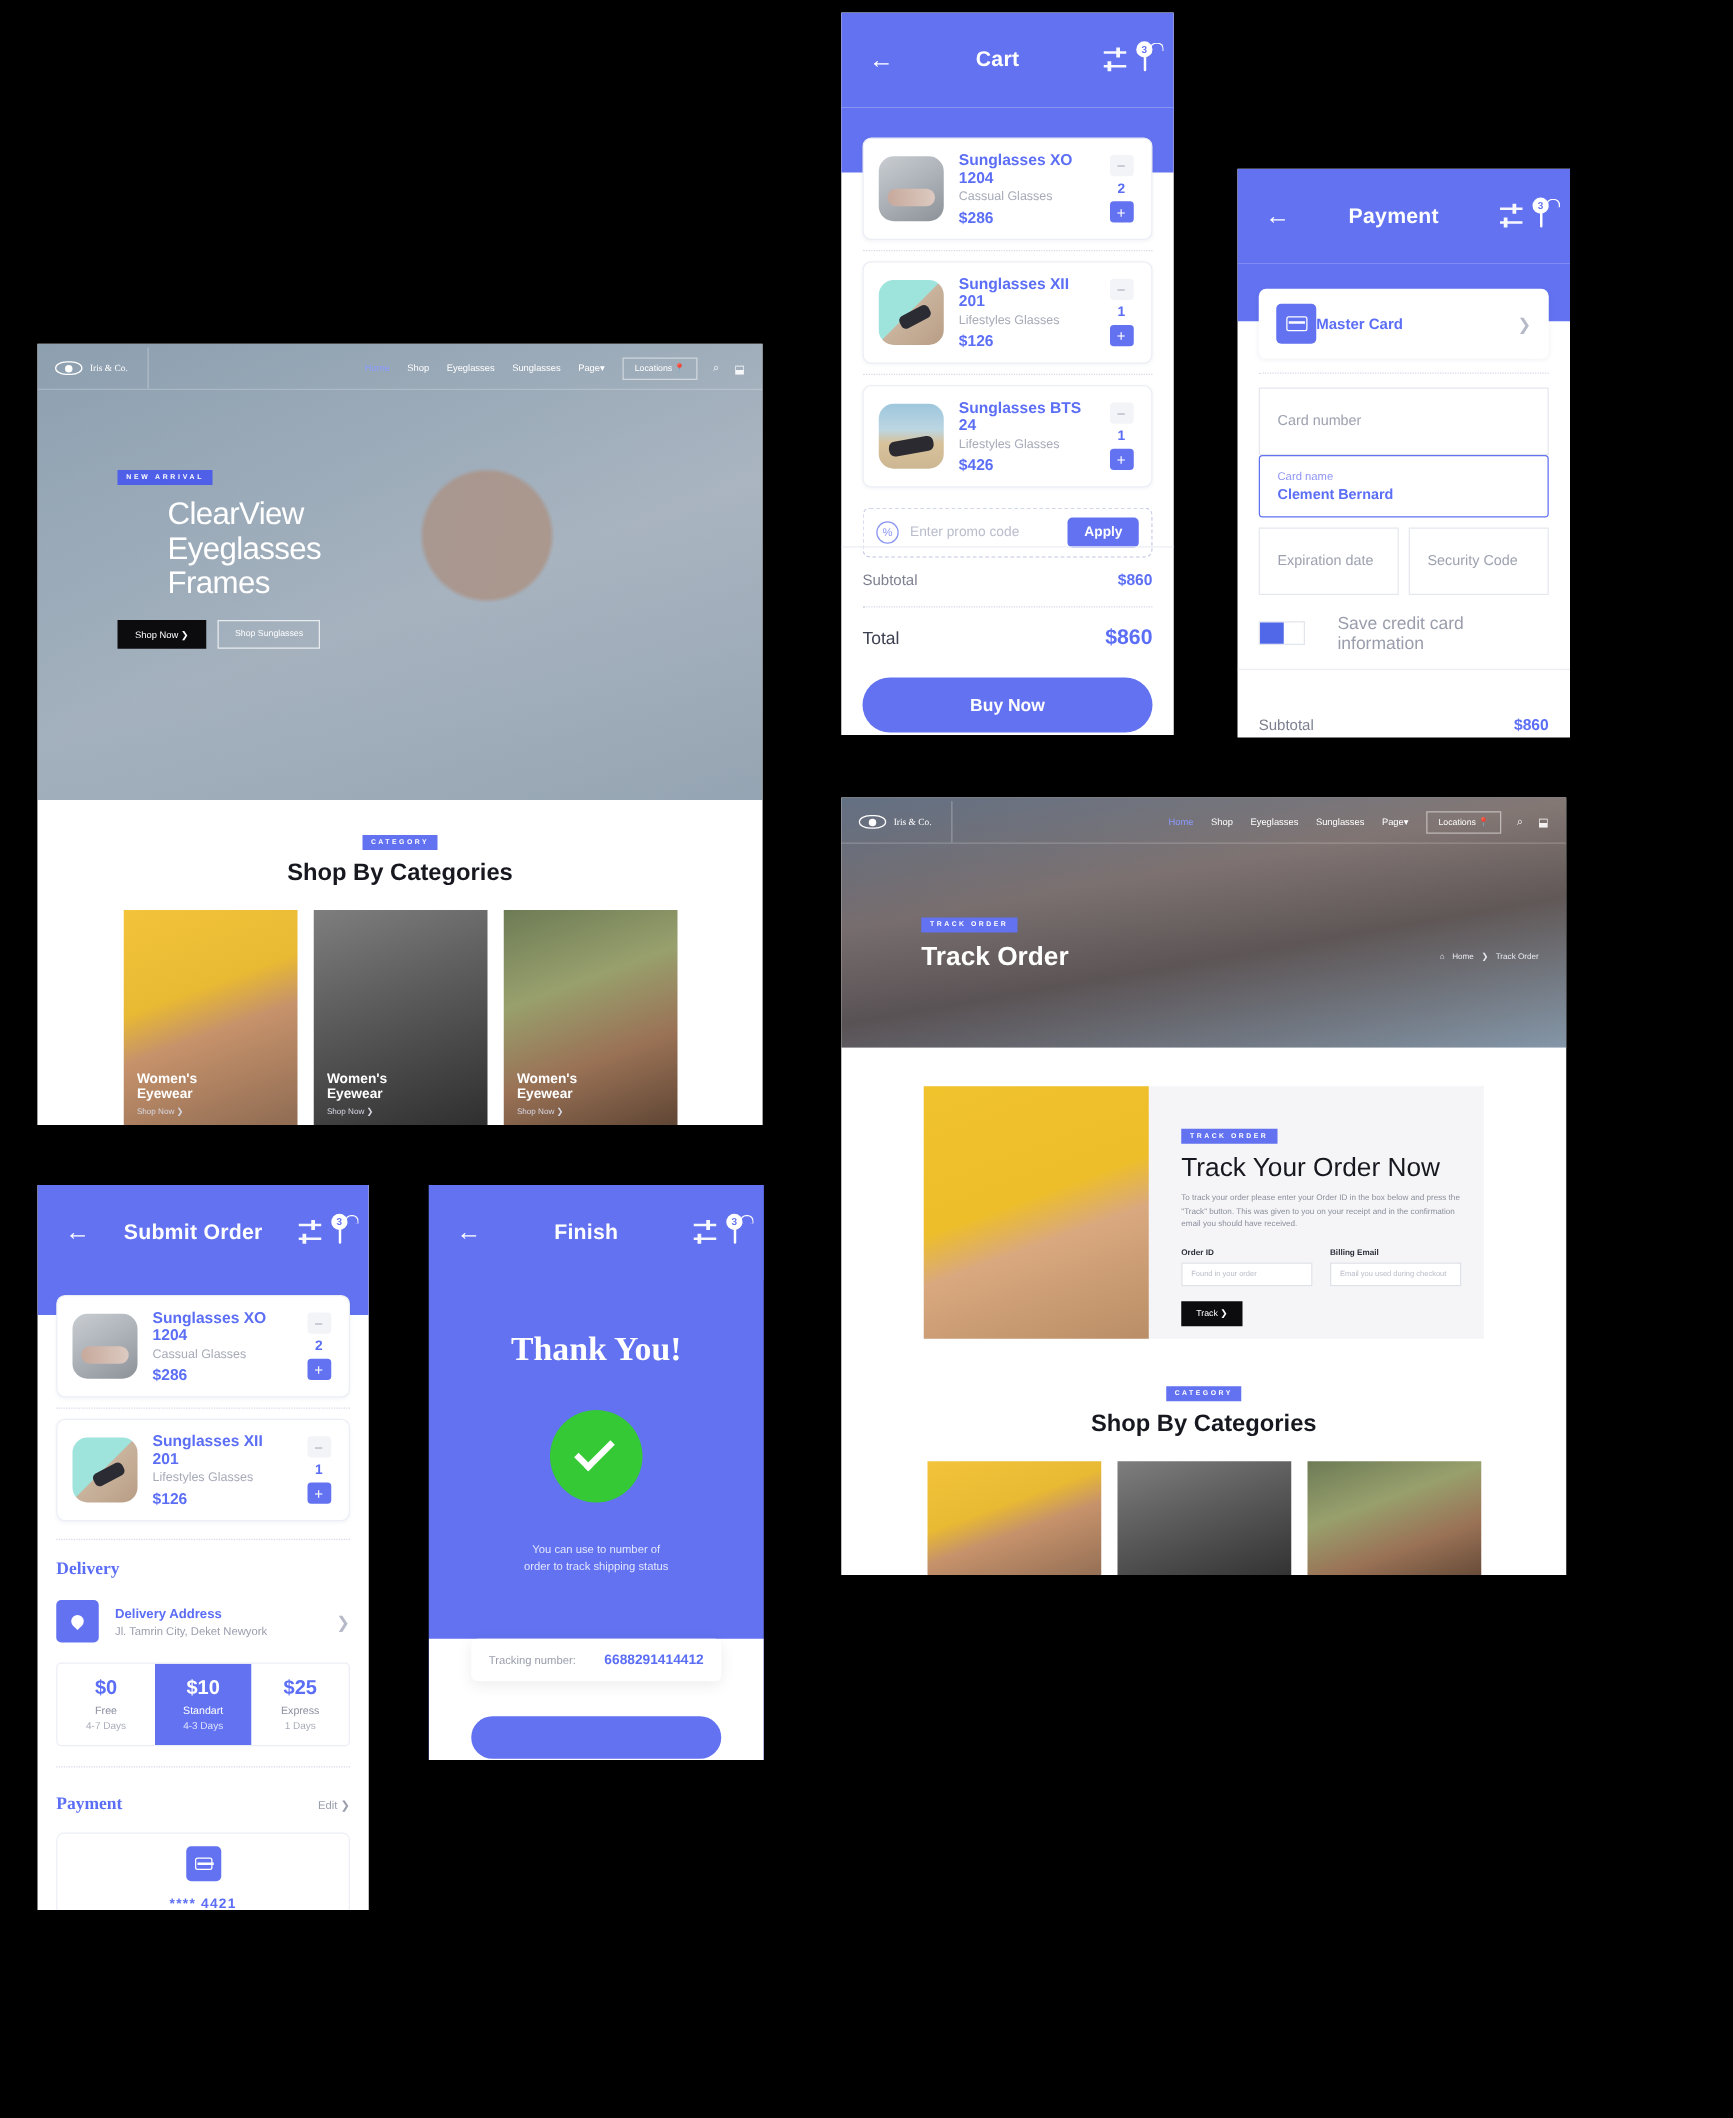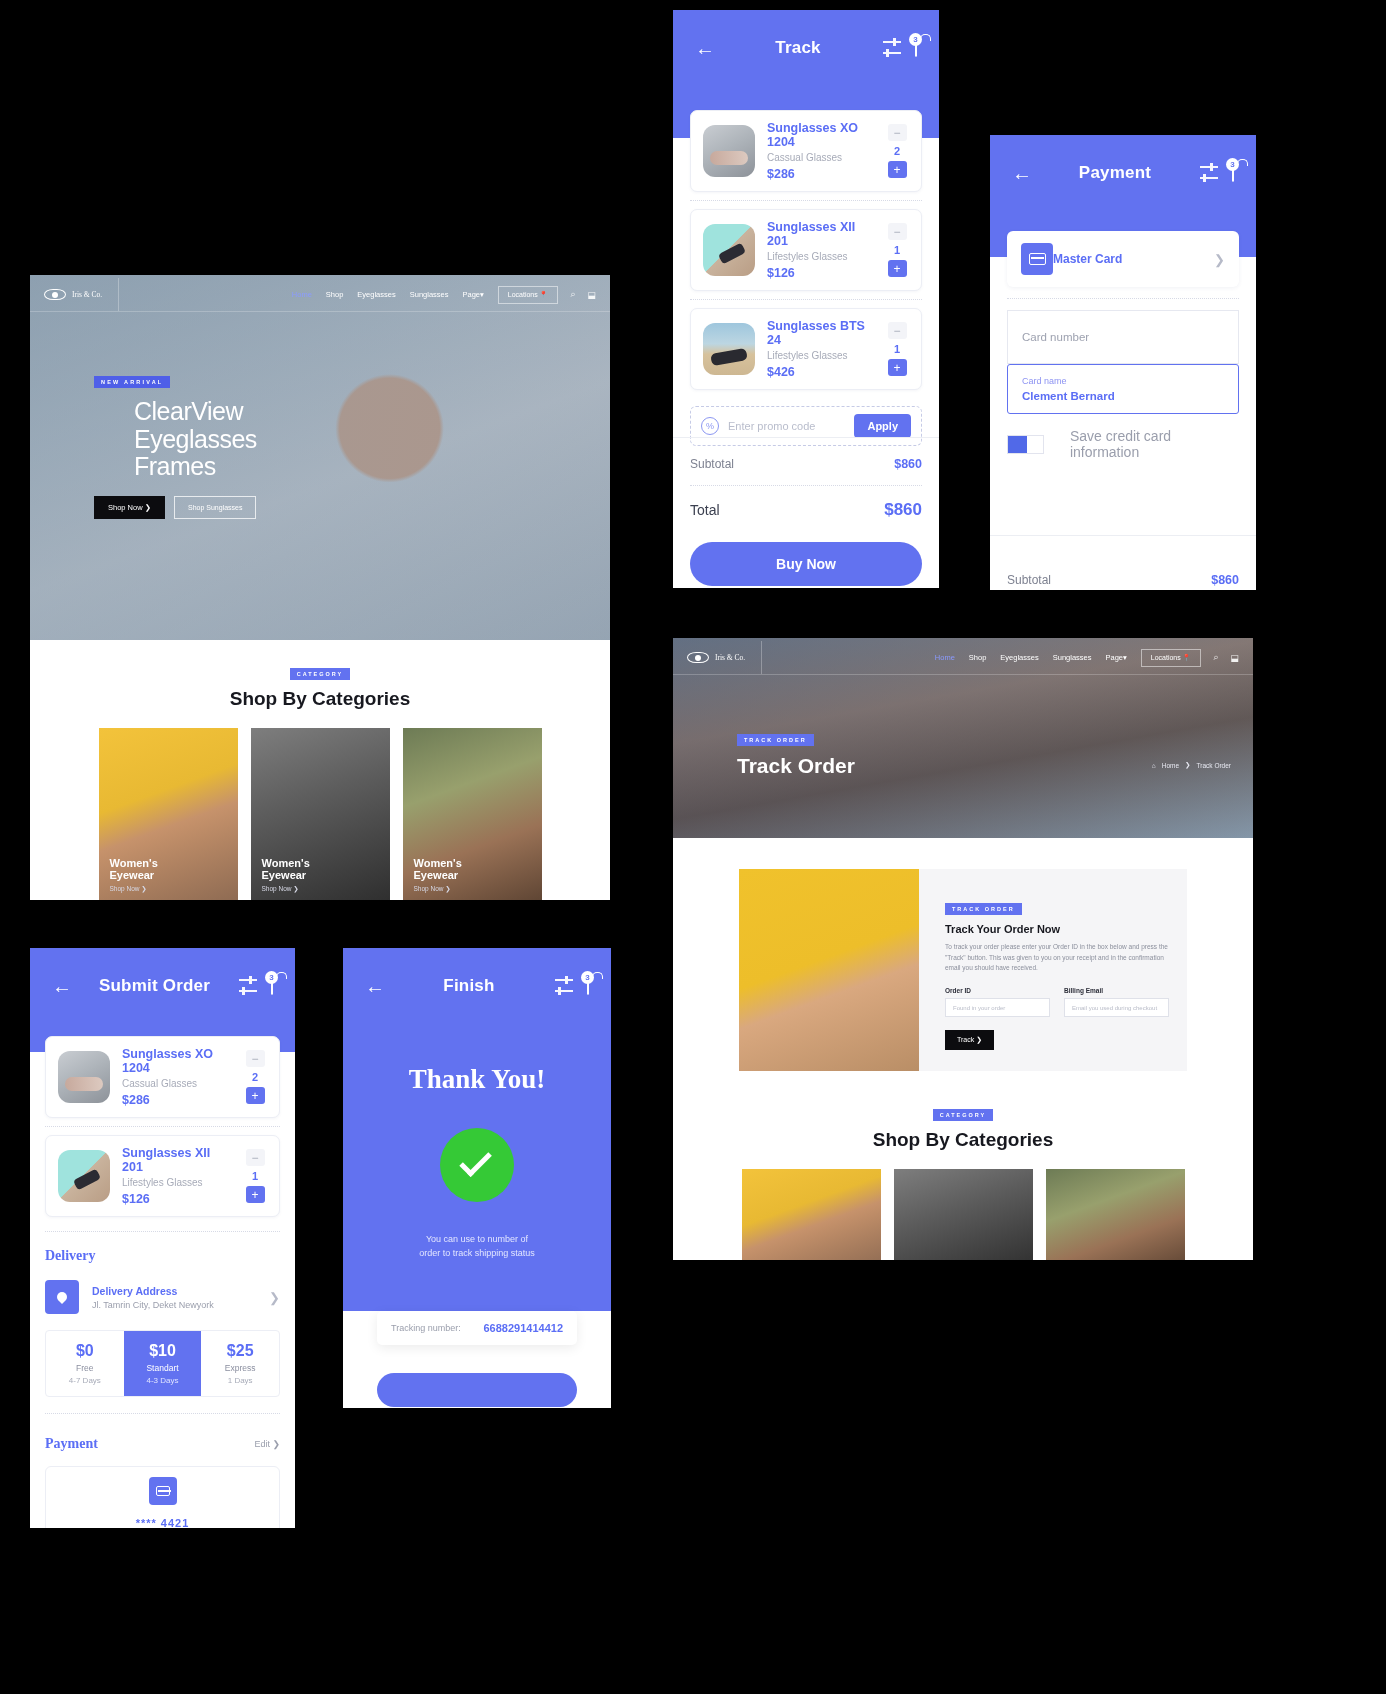--- a/index.html
+++ b/index.html
@@ -99,21 +99,21 @@
   .img-hero1{background:
      radial-gradient(circle at 62% 42%, #c9a48c 0 12%, transparent 13%),
      linear-gradient(160deg,#9fb0bd 0%,#b4c1cb 30%,#c5cdd4 55%,#a9b6c1 100%);}
   .img-w1{background:linear-gradient(160deg,#f3c33b 0%,#e8b933 38%,#c6926b 55%,#8d6a52 100%);}
   .img-w2{background:linear-gradient(160deg,#7e7e7e 0%,#5d5d5d 40%,#2e2e2e 100%);}
   .img-w3{background:linear-gradient(160deg,#6d7b55 0%,#98a06d 35%,#9a7256 65%,#5d4433 100%);}
   .img-track{background:linear-gradient(170deg,#7f8e9d 0%,#a08878 35%,#6d5a4d 60%,#9fb3c2 100%);}
   .img-model{background:linear-gradient(160deg,#f0c22c 0%,#edbe2a 45%,#d9a87f 60%,#b98e66 100%);}
 
   .track-badge{background:#6272f0;color:#fff;font-size:5.5px;letter-spacing:2px;padding:3px 7px;display:inline-block;font-weight:700;}
-  .track-h{font-size:11px;color:#17181f;font-weight:700;margin-top:8px;}
+  .track-h{font-size:21px;color:#17181f;font-weight:400;margin-top:8px;}
   .track-p{font-size:6.5px;color:#8b8f9c;line-height:1.65;margin-top:7px;}
   .fld-lbl{font-size:6.5px;color:#2b2d38;font-weight:700;margin-bottom:4px;}
   .fld{border:1px solid #dfe1e9;background:#fff;height:19px;display:flex;align-items:center;padding:0 7px;
        font-size:6px;color:#b9bcc8;}
   .track-btn{background:#0c0c0f;color:#fff;font-size:7px;padding:6px 12px;display:inline-block;}
   .bcrumb{color:#e8e9f2;font-size:6.5px;display:flex;align-items:center;gap:6px;}
 
   
   .thankyou{color:#fff;font-size:27px;font-weight:700;text-align:center;font-family:"Liberation Serif",serif;}
   .check-circle{width:74px;height:74px;border-radius:50%;background:#35c936;display:flex;align-items:center;
@@ -222,21 +222,21 @@
           <div class="cap-s">Shop Now  ❯</div>
         </div>
       </div>
     </div>
   </div>
 </div>
 
 <div class="phone" style="left:673px;top:10px;width:266px;height:578px;">
   <div class="ph-header">
     <span class="ph-back">←</span>
-    <span class="ph-title">Track</span>
+    <span class="ph-title">Cart</span>
     <span class="ic-btn slider-ic">
         <i class="slider-knob1"></i>
         <i class="slider-knob2"></i>
       </span>
     <span style="position:relative;">
       <span class="bag-ic"></span>
       <span class="bag-badge">3</span>
     </span>
   </div>
 
@@ -330,20 +330,28 @@
       <span class="pay-name">Master Card</span>
       <span class="chev">❯</span>
     </div>
     <div class="dashline" style="margin:11px 0;"></div>
     <div class="pfield" style="margin-top:8px;padding-top:20px;padding-bottom:20px;">
       <div class="pf-place">Card number</div>
     </div>
     <div class="pfield active">
       <div class="pf-lbl">Card name</div>
       <div class="pf-val">Clement Bernard</div>
+    </div>
+    <div style="display:flex;gap:8px;margin-top:8px;">
+      <div class="pfield" style="flex:1;padding-top:20px;padding-bottom:20px;">
+        <div class="pf-place">Expiration date</div>
+      </div>
+      <div class="pfield" style="flex:1;padding-top:20px;padding-bottom:20px;">
+        <div class="pf-place">Security Code</div>
+      </div>
     </div>
     <div style="display:flex;align-items:center;gap:10px;margin-top:14px;">
       <span class="toggle">
           <i class="on"></i>
         </span>
       <span class="tog-lbl">Save credit card information</span>
     </div>
   </div>
 
   <div class="abs" style="left:0;top:400px;width:266px;border-top:1px solid #eceef3;"></div>

